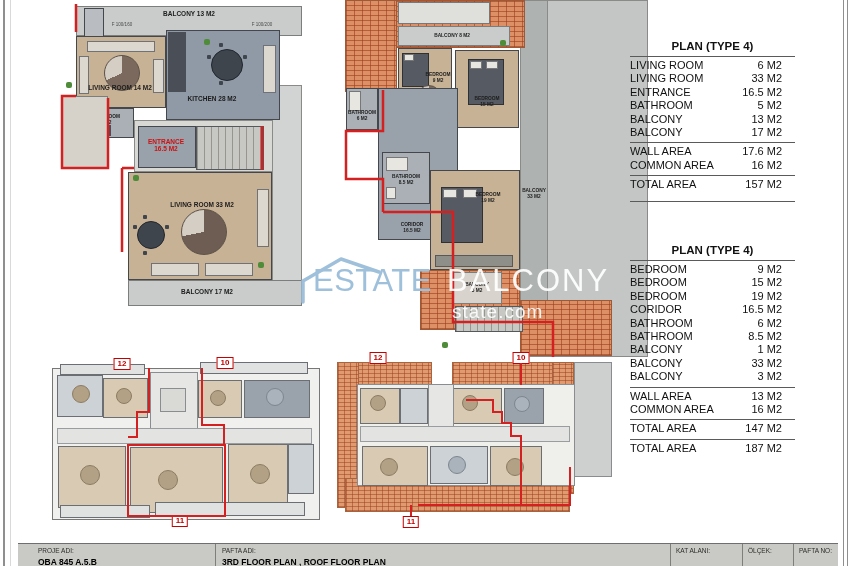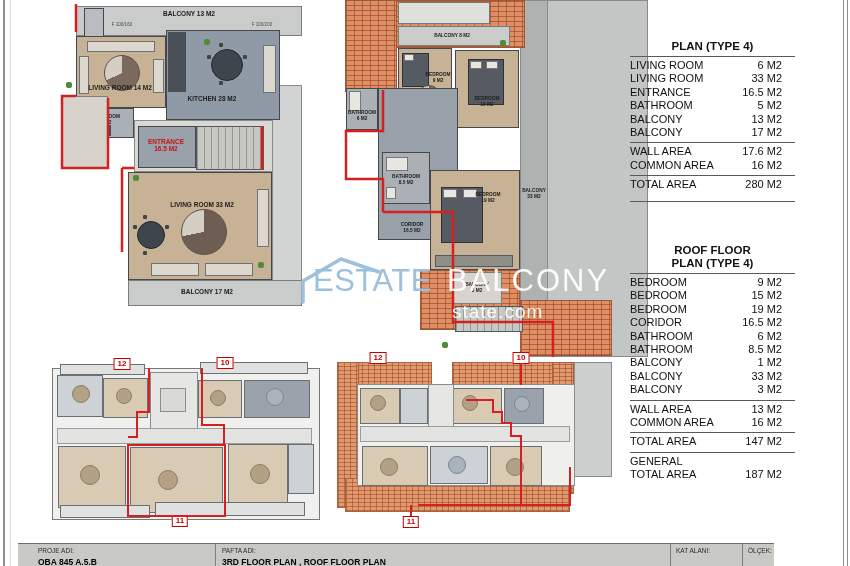--- a/index.html
+++ b/index.html
@@ -324,28 +324,27 @@
         <span>WALL AREA</span>
         <span class="v">17.6 M2</span>
       </div>
     <div class="at-row">
         <span>COMMON AREA</span>
         <span class="v">16 M2</span>
       </div>
     <div class="at-line"></div>
     <div class="at-row">
         <span>TOTAL AREA</span>
-        <span class="v">280 M2</span>
+        <span class="v">157 M2</span>
       </div>
     <div class="at-line" style="margin-top:9px;"></div>
   </div>
 
   <div class="areatable" style="left:630px;top:244px;">
     <div class="at-title">
-      <div>ROOF FLOOR</div>
       <div>PLAN (TYPE 4)</div>
     </div>
     <div class="at-line"></div>
     <div class="at-row">
         <span>BEDROOM</span>
         <span class="v">9 M2</span>
       </div>
     <div class="at-row">
         <span>BEDROOM</span>
         <span class="v">15 M2</span>
@@ -387,29 +386,26 @@
         <span>COMMON AREA</span>
         <span class="v">16 M2</span>
       </div>
     <div class="at-line"></div>
     <div class="at-row">
         <span>TOTAL AREA</span>
         <span class="v">147 M2</span>
       </div>
     <div class="at-line"></div>
     <div class="at-row">
-        <span>GENERAL</span>
-      </div>
-    <div class="at-row">
         <span>TOTAL AREA</span>
         <span class="v">187 M2</span>
       </div>
   </div>
 
-  <div class="tb" style="left:18px;top:543px;width:756px;height:23px;">
+  <div class="tb" style="left:18px;top:543px;width:820px;height:23px;">
     <div class="tb-div" style="left:197px;"></div>
     <div class="tb-div" style="left:652px;"></div>
     <div class="tb-div" style="left:724px;"></div>
     <div class="tb-div" style="left:775px;"></div>
     <div class="tb-label" style="left:20px;top:3px;">PROJE ADI:</div>
     <div class="tb-value" style="left:20px;top:13px;">OBA 845 A.5.B</div>
     <div class="tb-label" style="left:204px;top:3px;">PAFTA ADI:</div>
     <div class="tb-value" style="left:204px;top:13px;text-decoration:underline;">3RD FLOOR PLAN , ROOF FLOOR PLAN</div>
     <div class="tb-label" style="left:658px;top:3px;">KAT ALANI:</div>
     <div class="tb-label" style="left:730px;top:3px;">ÖLÇEK:</div>

